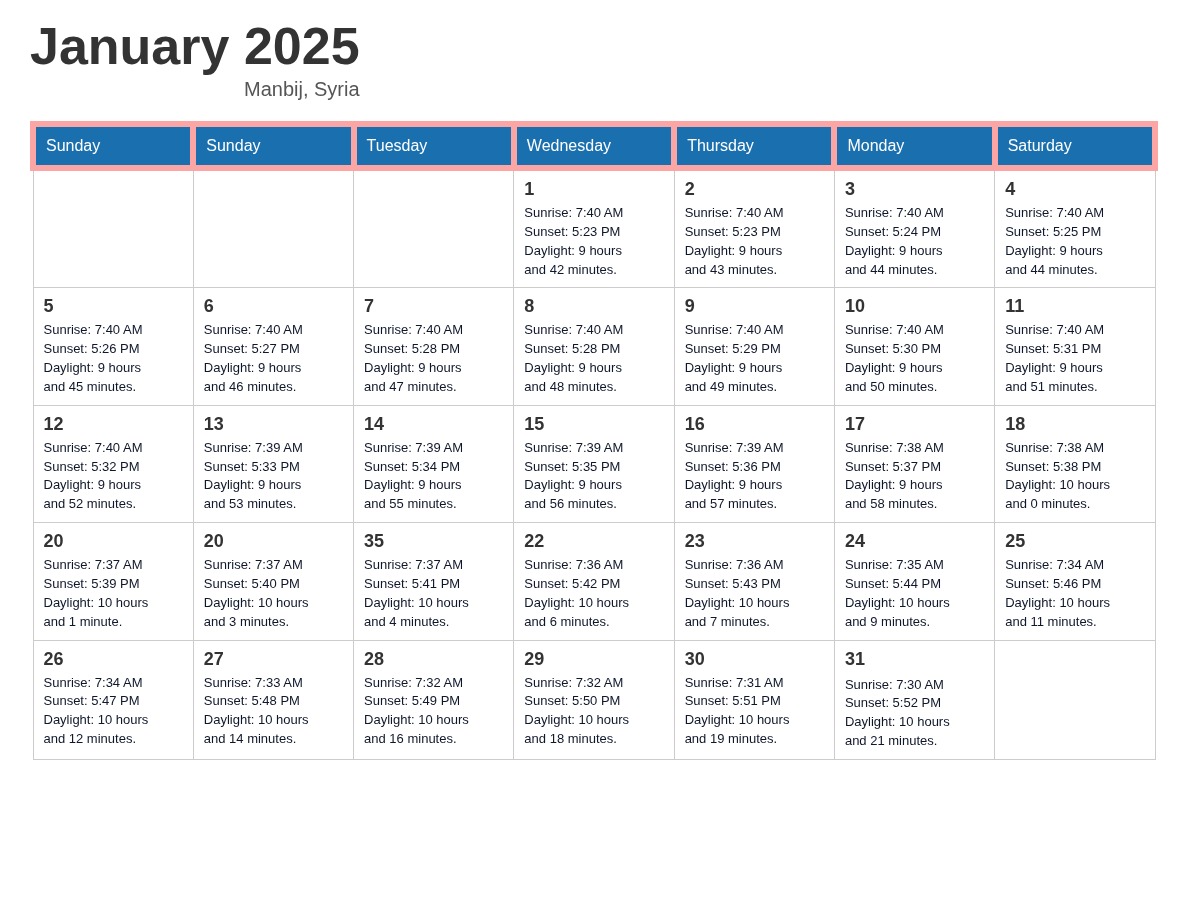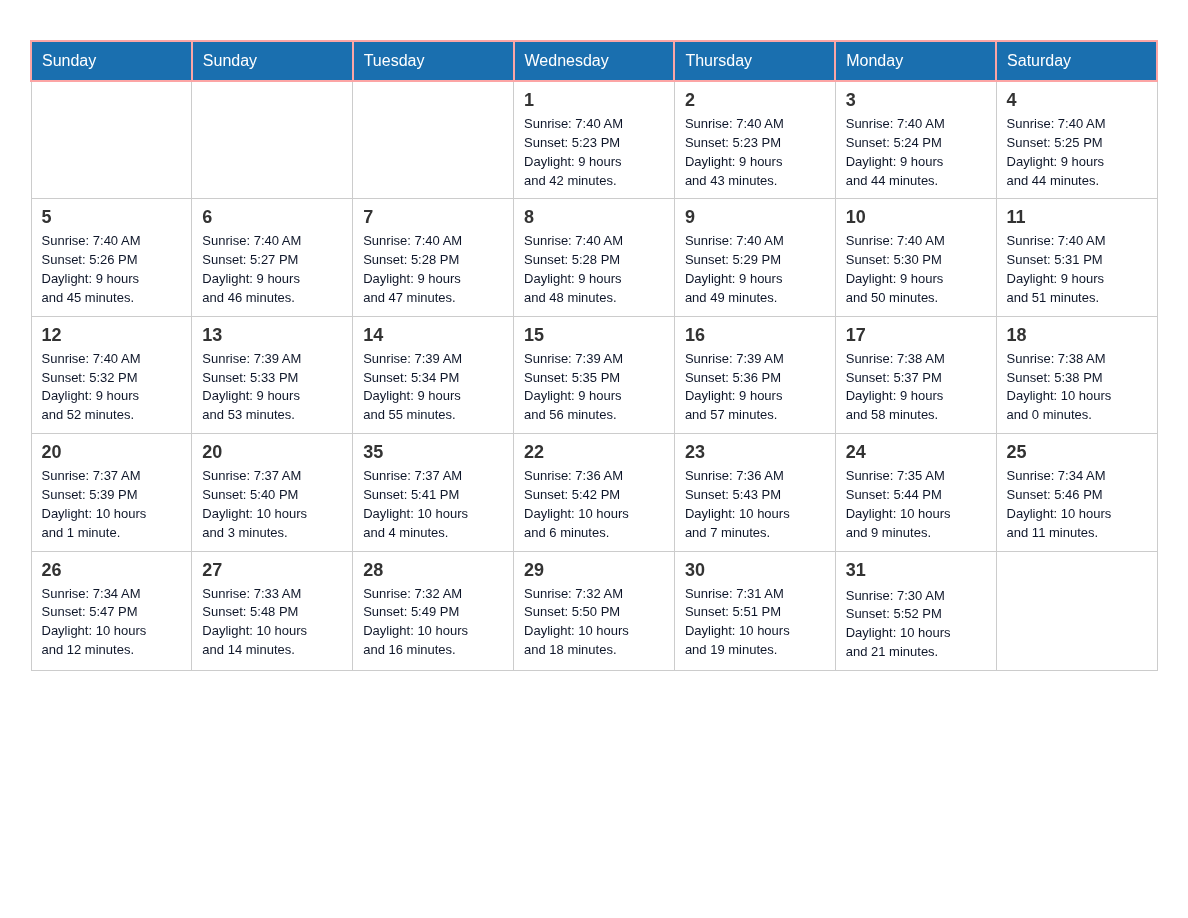--- a/index.html
+++ b/index.html
@@ -64,21 +64,21 @@
       border-collapse: collapse;
       border: 1px solid #ccc;
     }
     .calendar th {
       background-color: #1a6faf;
       color: #ffffff;
       font-size: 16px;
       font-weight: normal;
       padding: 10px 10px;
       text-align: left;
-      border: 2px solid #fca5a5;
+      border: 6px solid #fca5a5;
     }
     .calendar td {
       border: 1px solid #cccccc;
       vertical-align: top;
       padding: 8px 10px;
       width: 14.28%;
       min-height: 100px;
     }
     .day-number {
       font-size: 18px;
@@ -92,20 +92,24 @@
       line-height: 1.45;
     }
     .empty-cell {
       background: #ffffff;
     }
   </style>
 </head>
 <body>
 
 <div class="header">
+  <div class="title-area">
+    <div class="month-title">January 2025</div>
+    <div class="location">Manbij, Syria</div>
+  </div>
 </div>
 
 <table class="calendar">
   <thead>
     <tr>
     <th>Sunday</th>
         <th>Sunday</th>
         <th>Tuesday</th>
         <th>Wednesday</th>
         <th>Thursday</th>

